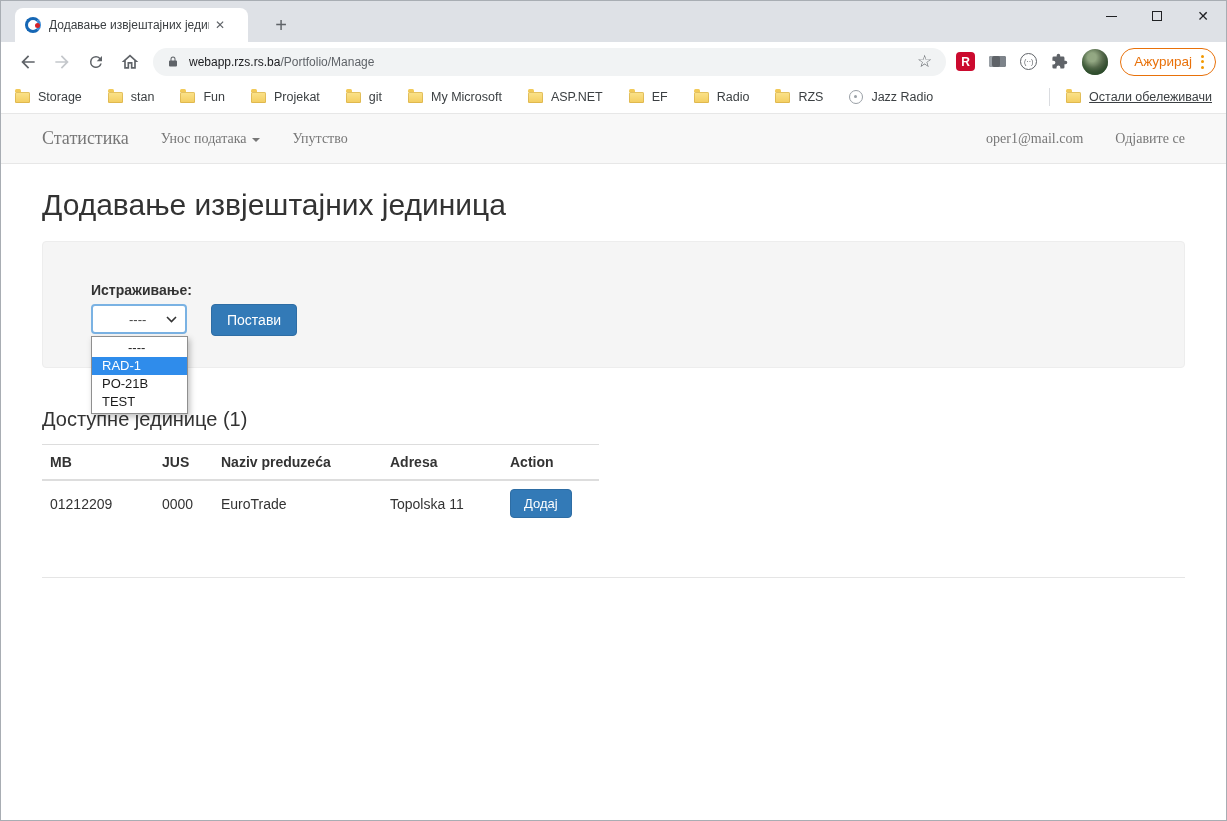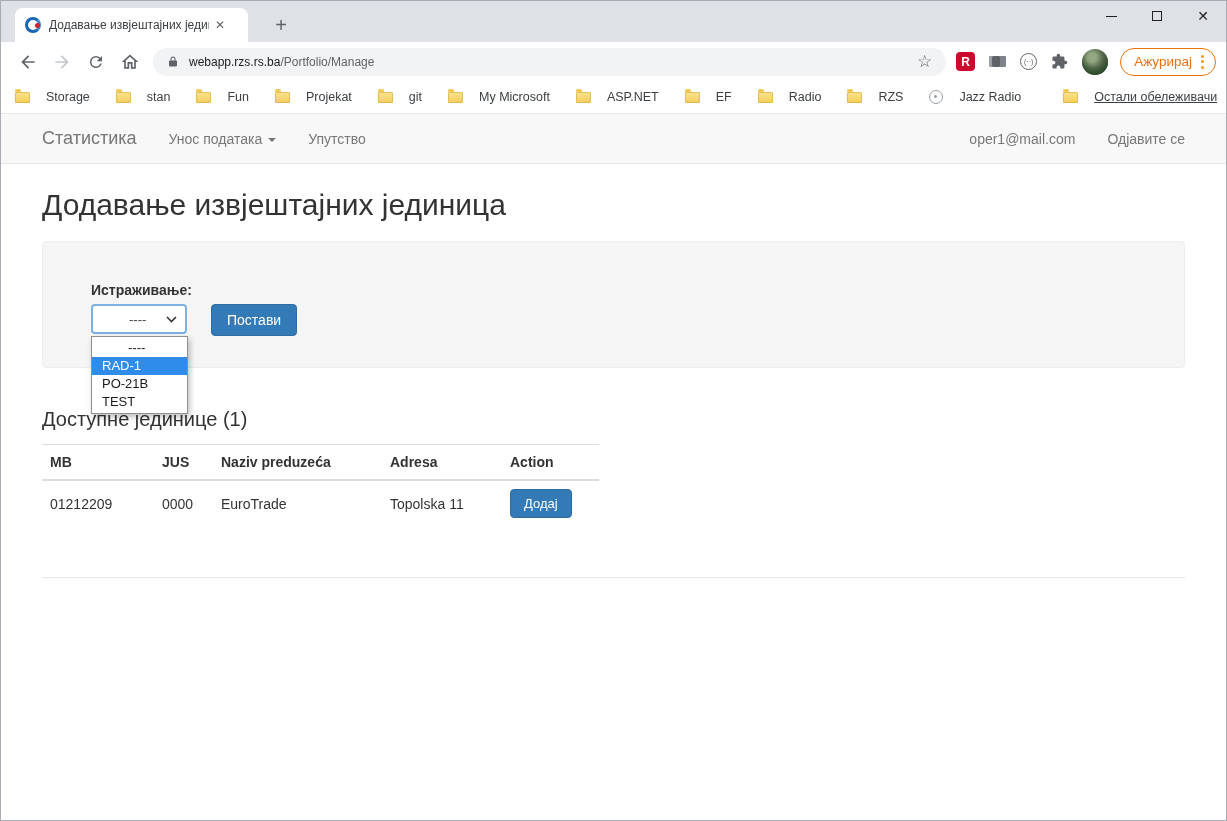--- a/index.html
+++ b/index.html
@@ -49,36 +49,36 @@
             background:radial-gradient(circle at 38% 32%, #93a883 0 18%, #5c6e51 45%, #273226 90%);
             box-shadow:inset 0 -4px 6px rgba(40,80,40,.8); }
   .update-pill { height:28px; border:1px solid #e8710a; border-radius:14px; display:flex;
                  align-items:center; gap:9px; padding:0 11px 0 13px; color:#e8710a; font-size:13.5px; margin-left:4px; }
   .kebab { display:flex; flex-direction:column; gap:2.5px; }
   .kebab i { width:3px; height:3px; border-radius:50%; background:#f29900; }
 
   
   .bookmarks { position:absolute; top:80px; left:0; right:0; height:32px; background:#fff;
                display:flex; align-items:center; padding:0 14px; font-size:12.5px; color:#3c4043; }
-  .bm { display:flex; align-items:center; gap:16px; margin-right:26px; white-space:nowrap; }
+  .bm { display:flex; align-items:center; gap:8px; margin-right:26px; white-space:nowrap; }
   .folder-ic { width:15px; height:11px; border-radius:1.5px; position:relative; margin-top:1px;
                background:linear-gradient(180deg,#fbe38c,#f3cd5f); box-shadow:inset 0 0 0 1px rgba(208,166,62,.55); }
   .folder-ic::before { content:""; position:absolute; top:-3px; left:0; width:6px; height:3px;
                        background:#f2ca58; border-radius:1.5px 1.5px 0 0; }
   .radio-ic { width:14px; height:14px; border-radius:50%; border:1.6px solid #9aa0a6; position:relative; }
   .radio-ic::after { content:""; position:absolute; left:4px; top:4px; width:3px; height:3px;
                      border-radius:50%; background:#9aa0a6; }
   .bm-spacer { flex:1; }
   .bm-sep { width:1px; height:18px; background:#dadce0; margin-right:16px; }
   .bm-right { margin-right:0;text-decoration:underline; }
 
   
   .webpage { position:absolute; top:112px; left:0; right:0; bottom:0; background:#fff; }
   .site-nav { height:51px; background:#f8f8f8; border-top:1px solid #e7e7e7; border-bottom:1px solid #e7e7e7;
-              display:flex; align-items:center; padding:0 41px; color:#777; }
+              display:flex; align-items:center; padding:0 41px; color:#777;font-family:Liberation Serif, serif; }
   .brand { font-size:18px; margin-right:32px; }
   .nav-link { font-size:14px; margin-right:32px; display:flex; align-items:center; gap:6px;justify-content:flex-end; }
   .caret { width:0; height:0; border-left:4px solid transparent; border-right:4px solid transparent;
            border-top:4px solid #777; margin-top:2px; }
   .nav-spacer { flex:1; }
   .nav-right { font-size:14px; margin-right:0; margin-left:32px; }
 
   .content { padding:0 41px; position:relative; }
   .page-title { font-size:30px; font-weight:400; color:#333; margin-top:24px; }
 

